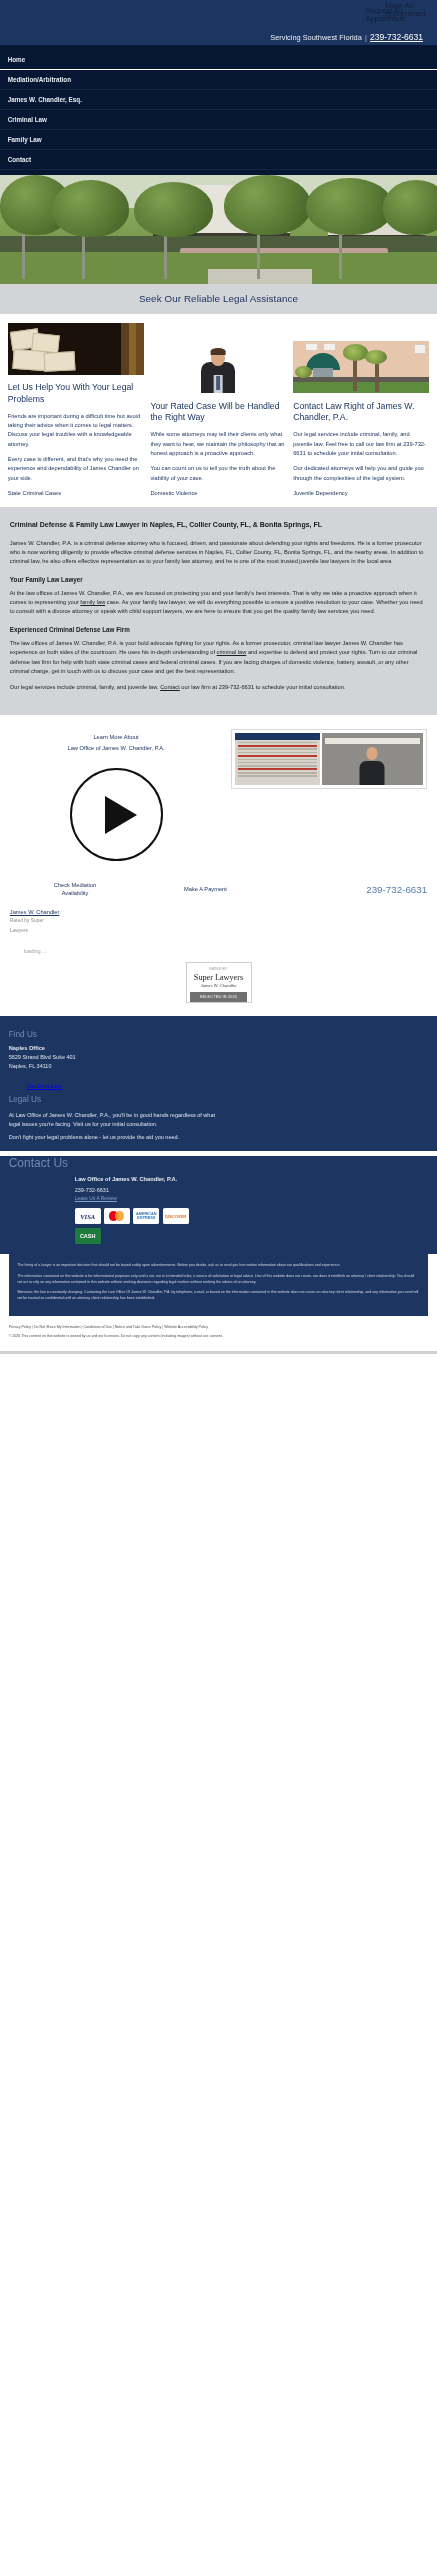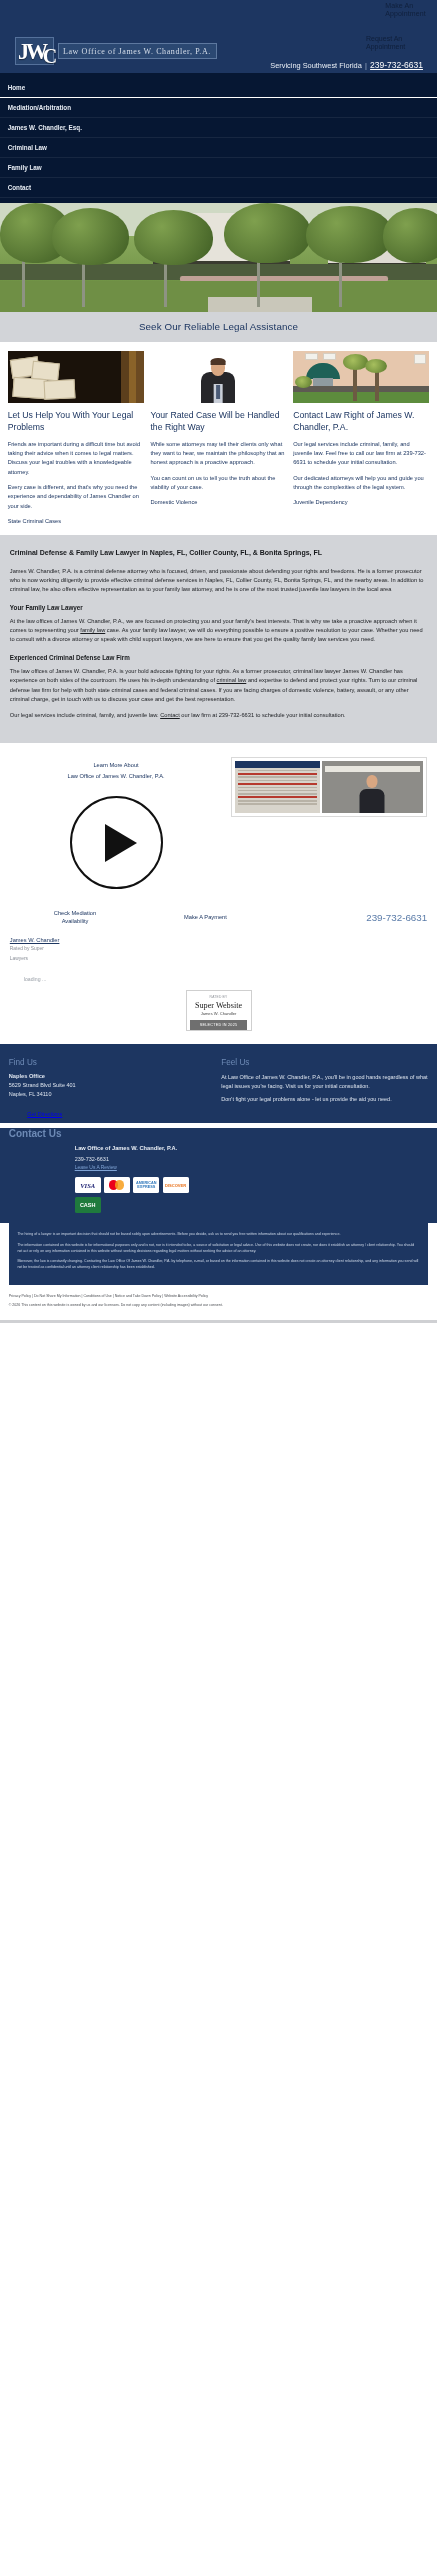--- a/index.html
+++ b/index.html
@@ -154,21 +154,21 @@
     color: #1d3661;
     letter-spacing: 0.1px;
   }
 
   
   .cards {
     display: flex;
     gap: 6.6px;
     padding: 8.7px 7.7px 11px 7.7px;
     background: #ffffff;
-    align-items: flex-start;
+    align-items: flex-end;
   }
   .card { width: 33.33%; }
   .card-img { width: 100%; height: 52px; overflow: hidden; position: relative; }
 
   .img-books { background:#1a120a; }
   .img-books .spine { position:absolute; width:7.7px; top:0; bottom:0; }
   .img-books .page { position:absolute; background:#e8dfc8; border:0.5px solid #c3b696; }
 
   .img-portrait { background:#ffffff; position:relative; }
   .img-portrait .suit {
@@ -329,34 +329,35 @@
   .badge .nm { font-size:4.1px; color:#4a4a4a; margin-bottom:4.4px; }
   .badge .yr { background:#6f6f6f; color:#fff; font-size:3.8px; padding:2.7px 0; letter-spacing:0.2px; }
 
   
   .footer {
     background: #1d3661;
     color: #dde4ee;
     display: flex;
     padding: 14px 8.7px 5.5px 8.7px;
     gap: 5.5px;
+    flex-direction: column;
   }
   .footer .col { width: 50%; }
   .footer h5 {
     color: #6d8ab5;
     font-size: 8.2px;
     font-weight: normal;
     margin-bottom: 6.6px;
   }
   .footer .office { font-size:5.7px; font-weight:bold; margin-bottom:2.2px; }
   .footer p { font-size:5.5px; line-height:8.7px; margin-bottom:4.4px; }
   .footer .dir { font-size:5.5px; text-decoration:underline; margin:7.7px 0 0 18.6px; display:inline-block; }
 
   .contact-box { background:#1d3661; padding: 0 8.7px 9.8px 8.7px; }
-  .contact-box h5 { color:#6d8ab5; font-size:10px; font-weight:bold; margin: 4.4px 0 6.6px 0; }
+  .contact-box h5 { color:#6d8ab5; font-size:12px; font-weight:normal; margin: 4.4px 0 6.6px 0; }
   .contact-box .fname { font-size:5.7px; font-weight:bold; color:#e9eef5; margin-bottom:3.3px; }
   .contact-box .addr { font-size:5.5px; line-height:8.7px; color:#dde4ee; }
   .contact-box .rv { font-size:4.9px; color:#7fa3d4; text-decoration:underline; margin-top:2.2px; display:block; }
 
   .cards-row { display:flex; gap:3.3px; margin-top:6.6px; flex-wrap:wrap; width:115px; }
   .pay {
     width:26px; height:16.4px; border-radius:1.6px; background:#ffffff;
     display:flex; align-items:center; justify-content:center;
     font-size:4.9px; font-weight:bold;
   }
@@ -384,26 +385,20 @@
   .scrollstrip { height: 3.3px; background:#cfd0d3; }
 </style>
 </head>
 <body>
 
 <div class="topbar">
   <div class="topbar-right">Make An Appointment</div>
 </div>
 
 <div class="header">
-  <div class="header-inner">
-    <div class="logo-mark">
-      <div class="mono">J<span style="letter-spacing:-4.4px">W</span><span class="c">C</span></div>
-    </div>
-    <div class="logo-text">Law Office of James W. Chandler, P.A.</div>
-  </div>
   <div class="header-contact">
     <div class="appt">Request An Appointment</div>
     <div class="servicing">
       <span>Servicing Southwest Florida</span>
       <span class="sep">|</span>
       <span class="tel">239-732-6631</span>
     </div>
   </div>
 </div>
 
@@ -551,38 +546,38 @@
   <div class="phone">239-732-6631</div>
 </div>
 
 <div class="reviews">
   <div class="name">James W. Chandler</div>
   <div class="sub">Rated by Super</div>
   <div class="sub">Lawyers</div>
   <div class="loading">loading ...</div>
   <div class="badge">
     <div class="rb">RATED BY</div>
-    <div class="sl">Super Website</div>
+    <div class="sl">Super Lawyers</div>
     <div class="nm">James W. Chandler</div>
     <div class="yr">SELECTED IN 2025</div>
   </div>
 </div>
 
 <div class="footer">
   <div class="col">
     <h5>Find Us</h5>
     <div class="office">Naples Office</div>
     <p>
       <span>5629 Strand Blvd Suite 401</span><br>
       <span>Naples, FL 34110</span>
     </p>
     <a href="#" class="dir">Get Directions</a>
   </div>
   <div class="col">
-    <h5>Feel Us</h5>
+    <h5>Legal Us</h5>
     <p>At Law Office of James W. Chandler, P.A., you'll be in good hands regardless of what legal issues you're facing. Visit us for your initial consultation.</p>
     <p>Don't fight your legal problems alone - let us provide the aid you need.</p>
   </div>
 </div>
 
 <div class="contact-box">
   <h5>Contact Us</h5>
   <div style="padding-left:66px">
     <div class="fname">Law Office of James W. Chandler, P.A.</div>
     <div class="addr">239-732-6631</div>

